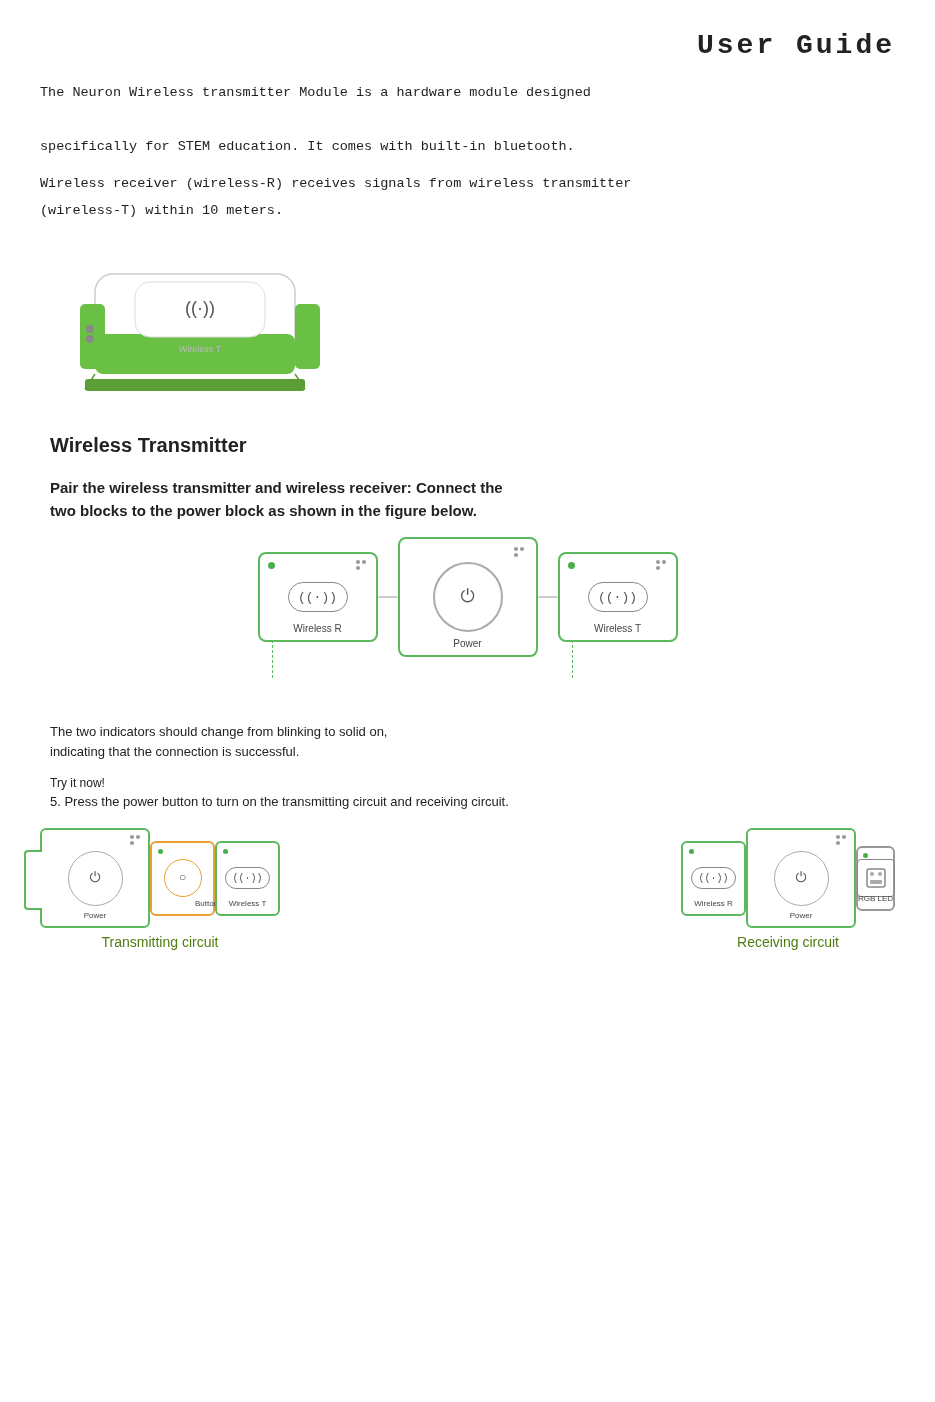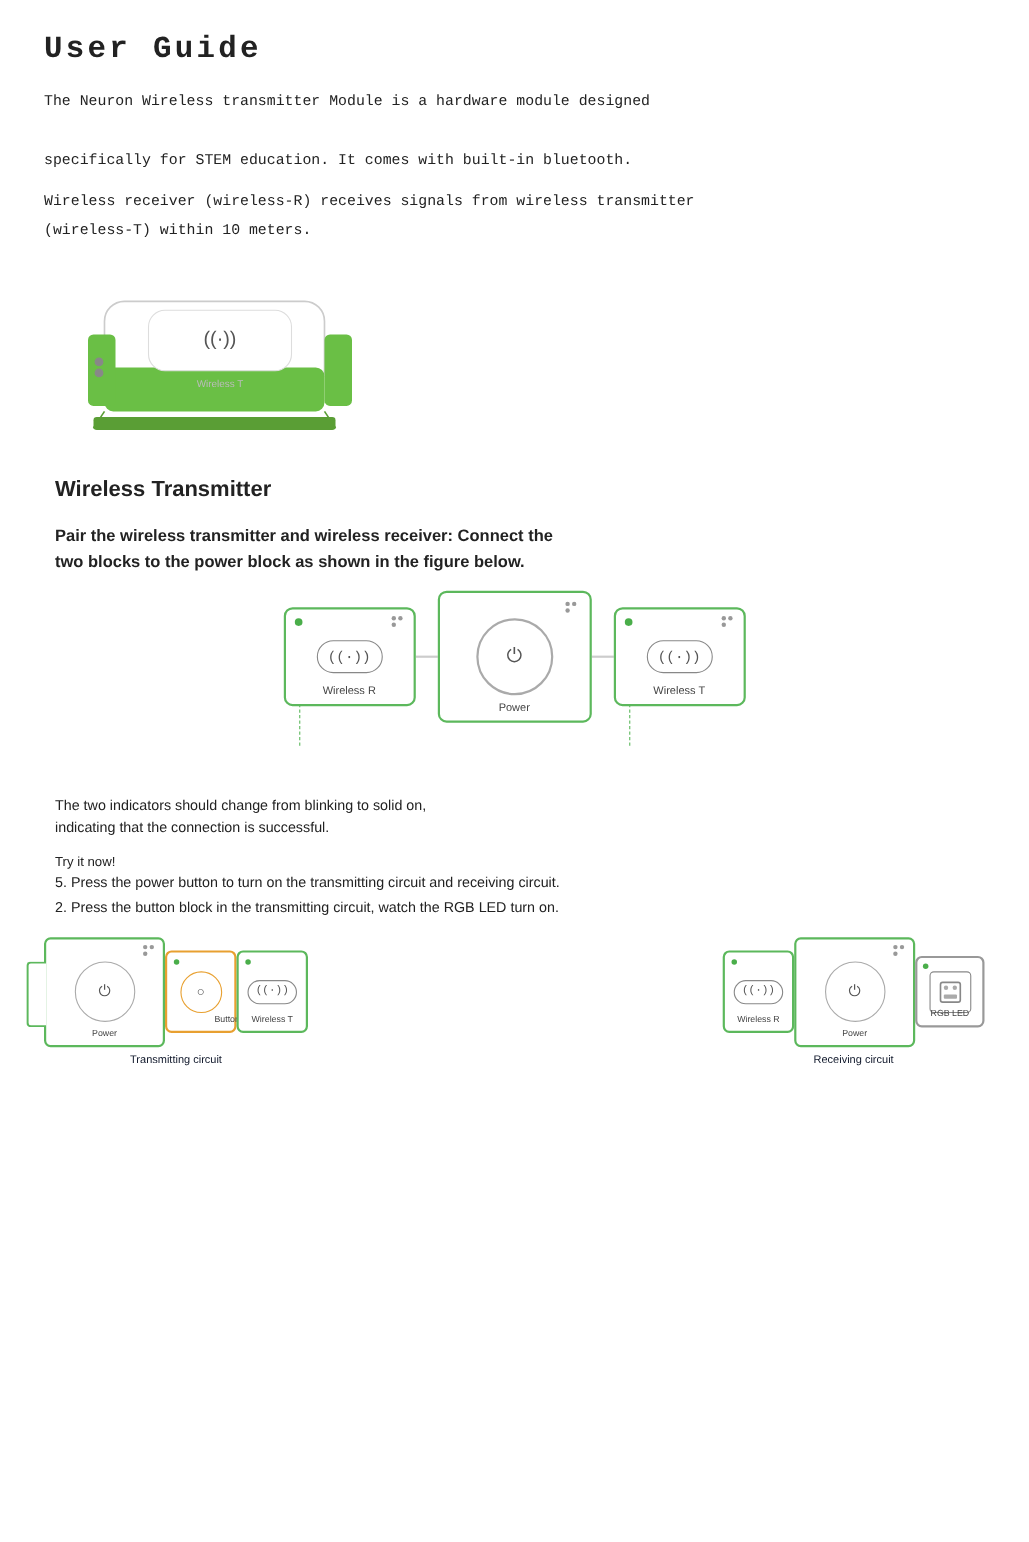--- a/index.html
+++ b/index.html
@@ -5,21 +5,21 @@
     * { box-sizing: border-box; margin: 0; padding: 0; }
     body {
       background: #fff;
       font-family: 'Courier New', Courier, monospace;
       width: 935px;
       min-height: 1402px;
       padding: 30px 40px;
       color: #222;
     }
     h1 {
-      text-align: left;
+      text-align: right;
       font-size: 28px;
       font-weight: bold;
       letter-spacing: 3px;
       margin-bottom: 18px;
       font-family: 'Courier New', Courier, monospace;
     }
     .intro-text {
       font-size: 13.5px;
       line-height: 2.0;
       margin-bottom: 10px;
@@ -146,45 +146,45 @@
       display: flex;
       flex-direction: column;
       align-items: center;
     }
     .circuit-blocks {
       display: flex;
       align-items: center;
       gap: 0;
     }
     .circuit-label {
-      font-size: 10px;
+      font-size: 14px;
       font-family: Arial, sans-serif;
       margin-top: 6px;
-      color: #0f172a;
+      color: #4d7c0f;
     }
     .c-block {
       border: 2px solid #5cb85c;
       border-radius: 6px;
       display: flex;
       flex-direction: column;
       align-items: center;
       justify-content: center;
       position: relative;
       background: #fff;
     }
     .c-block-lg {
       width: 110px;
       height: 100px;
     }
     .c-block-sm {
       width: 65px;
       height: 75px;
     }
     .c-block-xs {
-      width: 63px;
+      width: 39px;
       height: 65px;
     }
     .c-block-orange {
       border-color: #e8a030;
     }
     .c-block-gray {
       border-color: #999;
     }
     .power-circle-sm {
       width: 55px;
@@ -372,21 +372,20 @@
 <div class="solid-text">
   <span style="white-space: pre-line;">The two indicators should change from blinking to solid on,
 indicating that the connection is successful.</span>
 </div>
 
 <div class="try-now">
   <span>Try it now!</span>
 </div>
 <div class="try-steps">
   <div>5. Press the power button to turn on the transmitting circuit and receiving circuit.</div>
-  <div>2. Press the button block in the transmitting circuit, watch the RGB LED turn on.</div>
 </div>
 
 <div class="circuits-row">
 
   <div class="circuit-group">
     <div class="circuit-blocks">
 
       <div class="c-block c-block-lg" style="position:relative;">
         <div class="dots-corner" style="top:5px;right:8px;">
           <div class="dot-pair">

